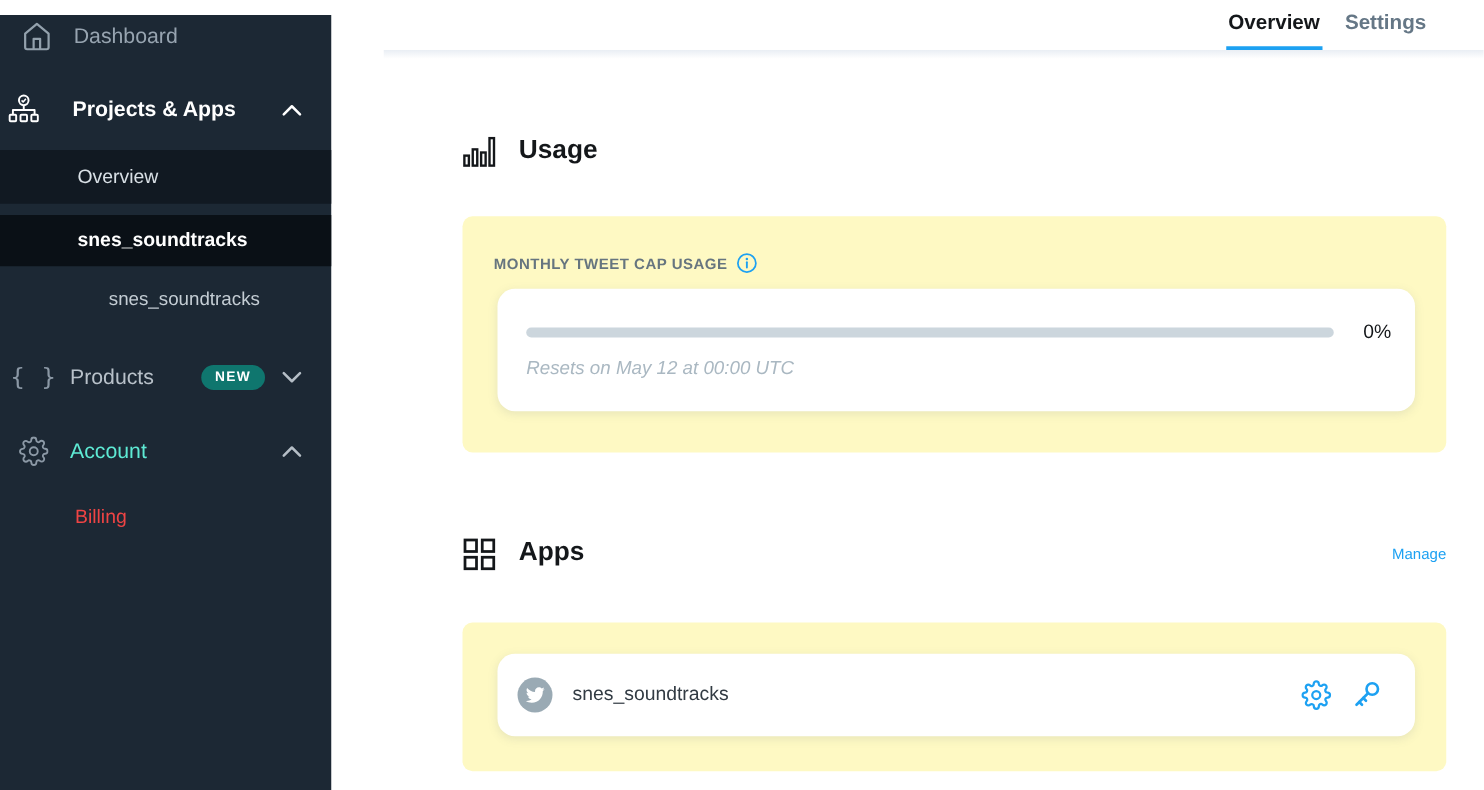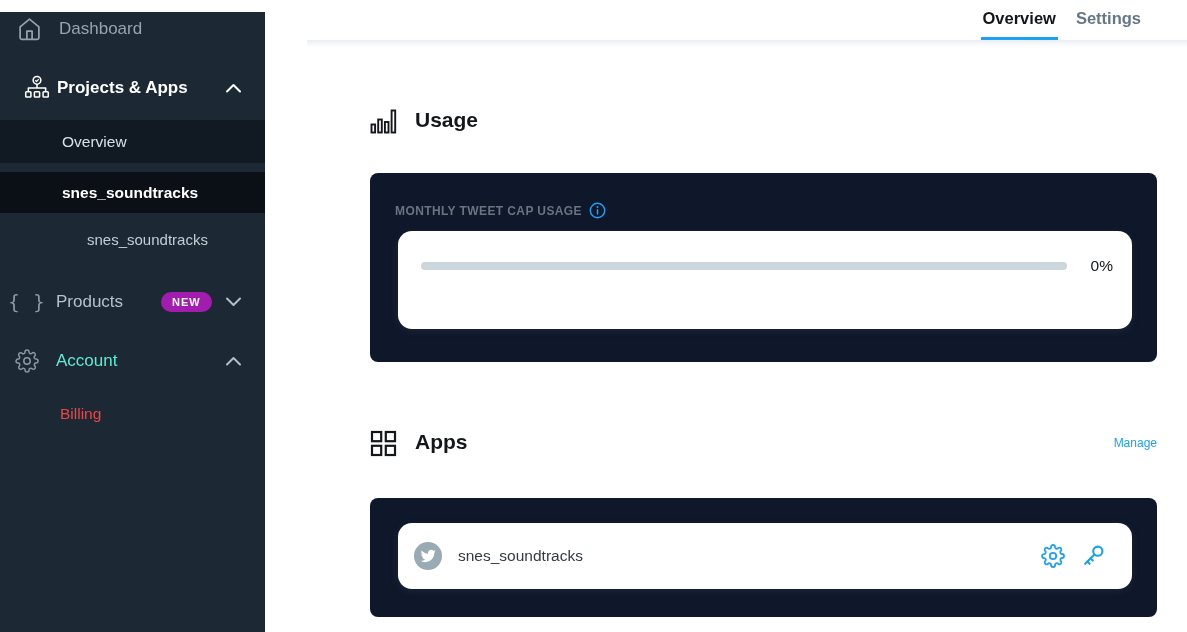--- a/index.html
+++ b/index.html
@@ -15,30 +15,30 @@
   .sidebar {
     position:absolute; left:0; top:12px; width:265px; height:632px;
     background:#1c2834;
   }
   .side-row {
     position:absolute; left:0; right:0;
     display:flex; align-items:center;
   }
   .side-icon { width:26px; display:flex; justify-content:center; align-items:center; }
   .row-dashboard { top:-6px; height:46px; padding-left:16px; gap:17px; color:#97a4b0; font-size:17px; }
-  .row-projects  { top:55px; height:42px; padding-left:24px; gap:7px; color:#ffffff; font-size:17px; font-weight:bold; }
+  .row-projects  { top:55px; height:42px; padding-left:6px; gap:26px; color:#ffffff; font-size:17px; font-weight:bold; }
   .row-overview  { top:108px; height:43px; padding-left:62px; background:#111922; color:#d9e0e6; font-size:15.5px; }
   .row-selected  { top:160px; height:41px; padding-left:62px; background:#0a1016; color:#ffffff; font-size:15.5px; font-weight:bold; }
   .row-subproject{ top:211px; height:32px; padding-left:87px; color:#c4cdd4; font-size:15px; }
   .row-products  { top:268px; height:44px; padding-left:14px; gap:16px; color:#b8c1c9; font-size:17px; }
   .row-account   { top:328px; height:42px; padding-left:14px; gap:16px; color:#5eead4; font-size:17px; }
   .row-billing   { top:384px; height:36px; padding-left:60px; color:#ef4444; font-size:15.5px; }
   .chev { position:absolute; right:23px; top:50%; transform:translateY(-50%); display:flex; }
   .badge-new {
-    background:#a21caf; color:#ffffff; font-size:11px; font-weight:bold;
+    background:#0f766e; color:#ffffff; font-size:11px; font-weight:bold;
     letter-spacing:1px; border-radius:10px; padding:4px 11px; margin-left:22px;
   }
   .brace-icon { font-size:19px; color:#8b98a5; font-family:"DejaVu Sans Mono", monospace; letter-spacing:1px; }
   
   .topbar {
     position:absolute; left:307px; top:0; right:0; height:40px; background:#ffffff;
     display:flex; justify-content:flex-end; align-items:stretch; padding-right:44px; gap:16px;
   }
   .tab { display:flex; align-items:center; font-size:16.5px; font-weight:bold; padding:0 2px; cursor:pointer; }
   .tab.active { color:#14171a; border-bottom:3px solid #1da1f2; }
@@ -46,21 +46,21 @@
   .topbar-shadow {
     position:absolute; left:307px; top:40px; right:0; height:7px;
     background:linear-gradient(#e9eef4, #ffffff);
   }
   
   .section-header { position:absolute; display:flex; align-items:flex-start; gap:18px; }
   .section-title { font-size:21px; font-weight:bold; color:#14171a; }
   .usage-header { left:370px; top:108px; }
   .apps-header  { left:370px; top:430px; }
   .manage-link { position:absolute; top:436px; right:30px; color:#1da1f2; font-size:12px; cursor:pointer; }
-  .outer-card { position:absolute; left:370px; width:787px; background:#0f172a; border-radius:8px;text-decoration:underline; }
+  .outer-card { position:absolute; left:370px; width:787px; background:#fef9c3; border-radius:8px;text-decoration:underline; }
   .usage-card { top:173px; height:189px; }
   .apps-card  { top:498px; height:119px; }
   .card-label {
     position:absolute; left:25px; top:29px; display:flex; align-items:center; gap:7px;
     color:#66757f; font-size:12px; font-weight:bold; letter-spacing:0.4px;
   }
   .inner-card {
     position:absolute; left:28px; width:734px; background:#ffffff; border-radius:14px;
     box-shadow:0 2px 8px rgba(101,119,134,0.15);
   }
@@ -194,20 +194,21 @@
     </span>
   </div>
   <div class="inner-card usage-inner">
     <div class="bar-row">
       <div class="progress-track">
         <div class="progress-fill" style="width: 0%;"></div>
       </div>
       <span class="pct">0%</span>
     </div>
     <div class="meta-row">
+      <span class="meta-right">Resets on May 12 at 00:00 UTC</span>
     </div>
   </div>
 </section>
 
 <div class="section-header apps-header">
   <span>
     <svg width="27" height="27" viewBox="0 0 27 27" fill="none" stroke="#14171a" stroke-width="2.2">
       <rect x="2" y="2" width="9.2" height="9.2"></rect>
       <rect x="15.8" y="2" width="9.2" height="9.2"></rect>
       <rect x="2" y="15.8" width="9.2" height="9.2"></rect>

